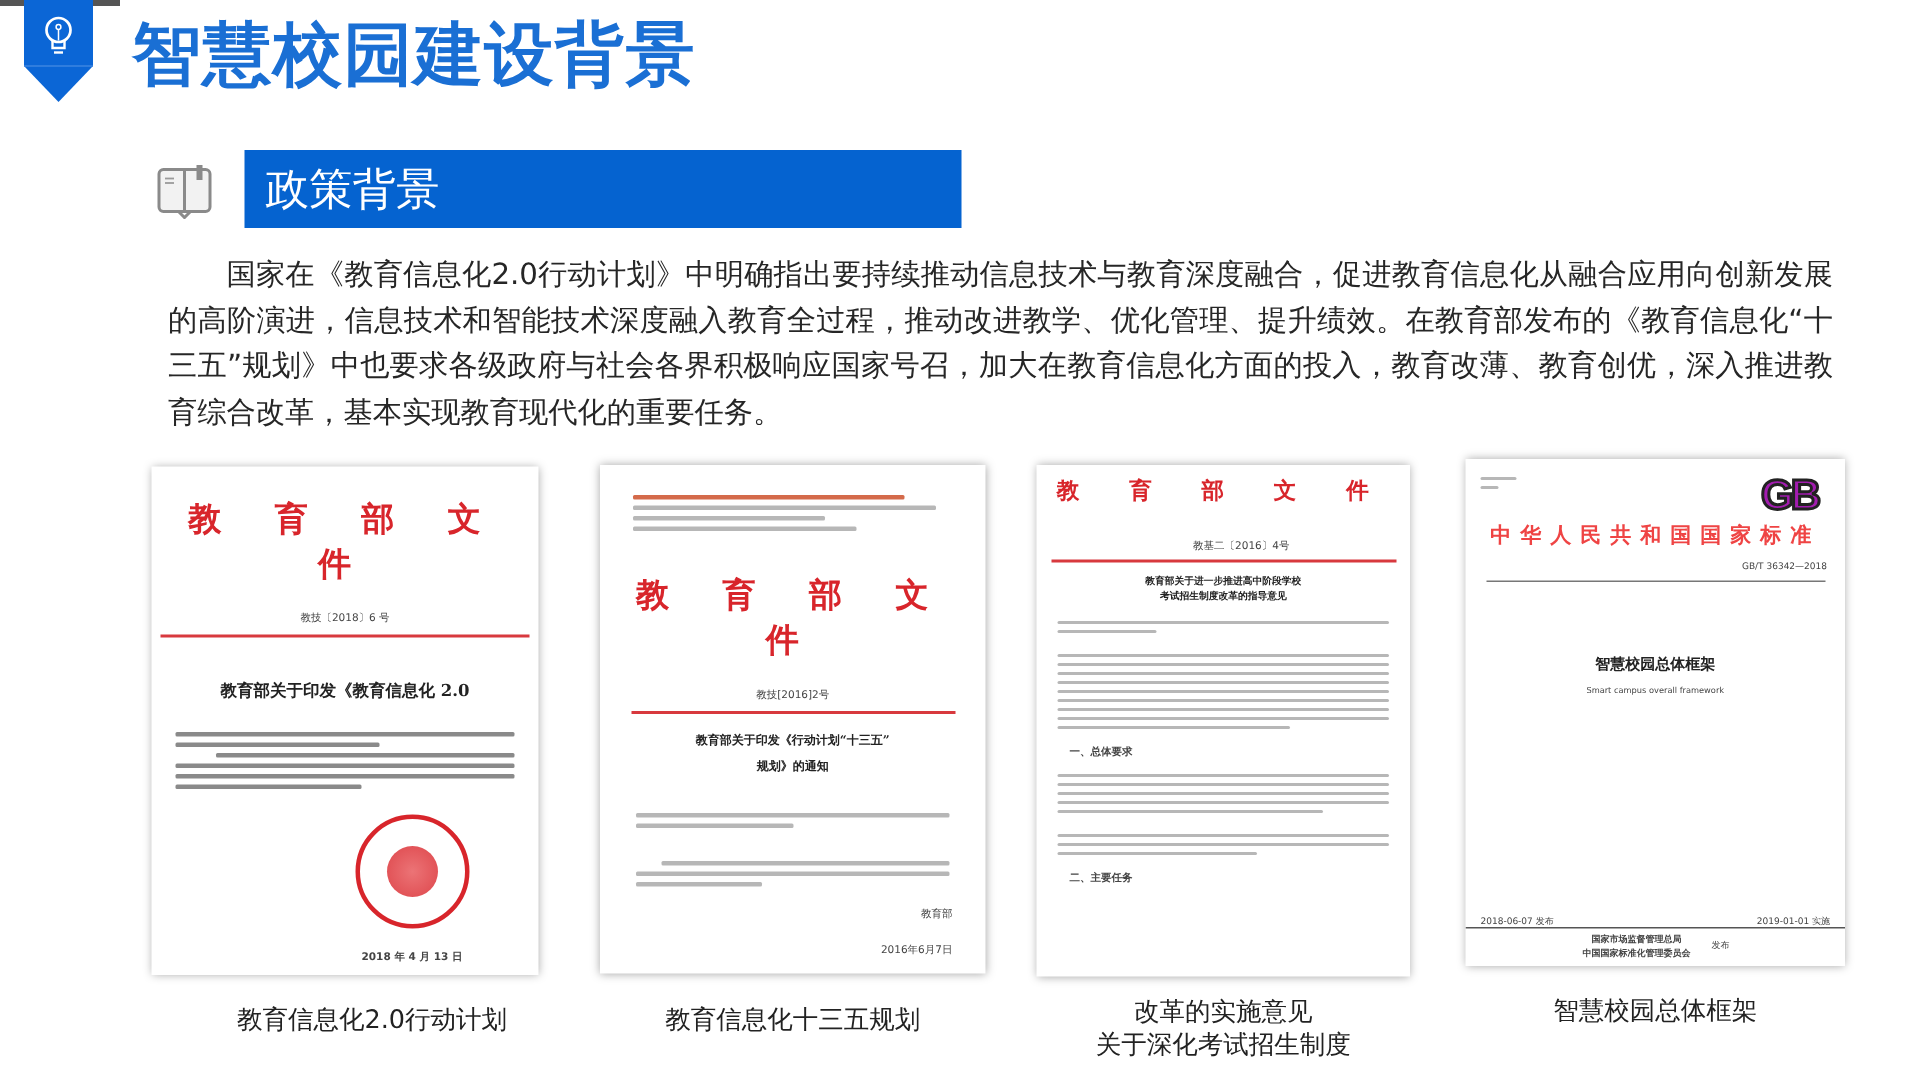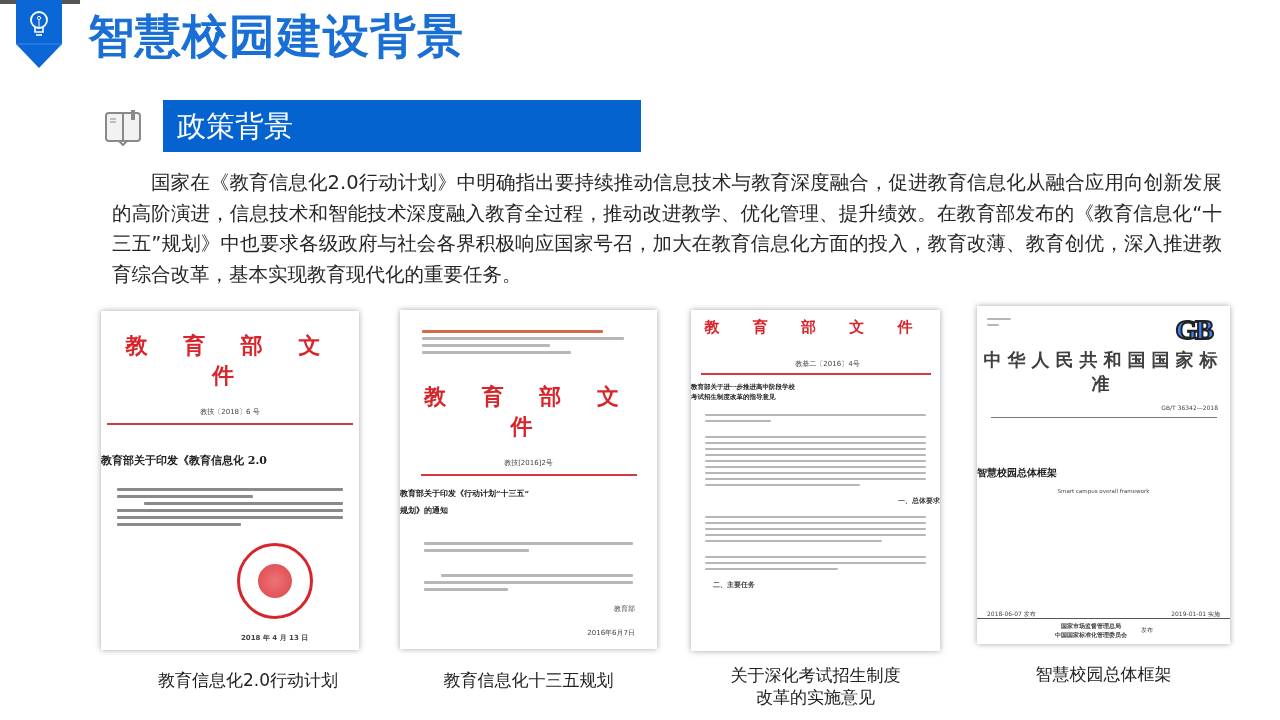--- a/index.html
+++ b/index.html
@@ -15,39 +15,39 @@
   .section-icon { position: absolute; left: 104px; top: 110px; width: 38px; height: 36px; }
   .section-bar { position: absolute; left: 163px; top: 100px; width: 478px; height: 52px; background: #0563d0; }
   .section-title { position: absolute; left: 14px; top: 0; line-height: 52px; font-size: 29px; color: #fff; }
 
   .paragraph { position: absolute; left: 112px; top: 168px; width: 1110px; font-size: 19.5px; line-height: 30.5px; color: #262626; text-indent: 2em; text-align: justify; }
 
   .doc { position: absolute; background: #fff; box-shadow: 0 0 6px rgba(0,0,0,0.35); overflow: hidden; }
   .doc .red-title { color: #d8252b; font-family: "DejaVu Serif", "Liberation Serif", serif; font-weight: bold; text-align: center; letter-spacing: 14px; }
   .doc .red-rule { height: 2px; background: #d8393e; margin: 0 auto; }
   .doc .small { font-size: 7px; color: #444; text-align: center; }
-  .doc .headline { font-family: "DejaVu Serif", "Liberation Serif", serif; font-weight: bold; color: #222; }
+  .doc .headline { font-family: "DejaVu Serif", "Liberation Serif", serif; font-weight: bold; text-align: center; color: #222; }
   .doc .line { height: 3px; background: #b7b7b7; margin: 4px 0; border-radius: 1px; }
   .doc .line.dark { background: #8a8a8a; }
 
   #doc1 { left: 101px; top: 311px; width: 258px; height: 339px; }
   #doc2 { left: 400px; top: 310px; width: 257px; height: 339px; }
   #doc3 { left: 691px; top: 310px; width: 249px; height: 341px; }
   #doc4 { left: 977px; top: 306px; width: 253px; height: 338px; }
 
   .caption { position: absolute; font-size: 17px; color: #222; text-align: center; line-height: 22px; }
   #cap1 { left: 119px; top: 669px; width: 258px; }
   #cap2 { left: 400px; top: 669px; width: 257px; text-align: center; }
   #cap3 { left: 691px; top: 664px; width: 249px; }
   #cap4 { left: 977px; top: 663px; width: 253px; }
 
   .seal { position: absolute; width: 76px; height: 76px; border: 3px solid #d8252b; border-radius: 50%; }
   .seal .inner { position: absolute; left: 18px; top: 18px; width: 34px; height: 34px; border-radius: 50%; background: radial-gradient(#e85b5e, #d8252b); opacity: 0.85; }
 
-  .gb-logo { position: absolute; right: 18px; top: 8px; font-family: Liberation Serif, serif; font-weight: bold; font-size: 28px; color: #3b82f6; -webkit-text-stroke: 2px #222; letter-spacing: -2px; }
+  .gb-logo { position: absolute; right: 18px; top: 8px; font-family: Liberation Sans, sans-serif; font-weight: bold; font-size: 28px; color: #a21caf; -webkit-text-stroke: 2px #222; letter-spacing: -2px; }
 </style>
 </head>
 <body>
 
 <div class="top-bar"></div>
 
 <div class="badge">
   <svg width="46" height="68" viewBox="0 0 46 68">
     <polygon points="0,0 46,0 46,44 23,68 0,44" fill="#0b66d6"></polygon>
     <line x1="0" y1="44" x2="46" y2="44" stroke="#3d86e0" stroke-width="1"></line>
@@ -136,46 +136,46 @@
     <div class="line" style="height:2px"></div>
       <div class="line" style="height:2px"></div>
       <div class="line" style="height:2px"></div>
     <div class="line" style="height:2px"></div>
       <div class="line" style="height:2px"></div>
       <div class="line" style="height:2px"></div>
     <div class="line" style="height:2px"></div>
       <div class="line" style="height:2px"></div>
       <div class="line" style="height:2px; width:70%"></div>
   </div>
-  <div class="small" style="text-align:right; padding-left:10px; margin-top:10px; font-weight:bold;">一、总体要求</div>
+  <div class="small" style="text-align:left; padding-left:22px; margin-top:10px; font-weight:bold;">一、总体要求</div>
   <div style="padding:6px 14px 0 14px;">
     <div class="line" style="height:2px"></div>
       <div class="line" style="height:2px"></div>
       <div class="line" style="height:2px"></div>
     <div class="line" style="height:2px"></div>
       <div class="line" style="height:2px; width:80%"></div>
     <div style="height:6px"></div>
     <div class="line" style="height:2px"></div>
       <div class="line" style="height:2px"></div>
       <div class="line" style="height:2px; width:60%"></div>
   </div>
   <div class="small" style="text-align:left; padding-left:22px; margin-top:10px; font-weight:bold;">二、主要任务</div>
 </div>
 <div class="caption" id="cap3">
+  <div>改革的实施意见</div>
   <div>关于深化考试招生制度</div>
-  <div>改革的实施意见</div>
 </div>
 
 <div class="doc" id="doc4">
   <div style="position:absolute; left:10px; top:8px; width:24px;">
     <div class="line" style="height:2px"></div>
       <div class="line" style="height:2px; width:50%"></div>
   </div>
   <div class="gb-logo">GB</div>
-  <div class="red-title" style="color:#404040; font-size:18px; letter-spacing:6px; margin-top:42px;">中华人民共和国国家标准</div>
+  <div class="red-title" style="color:#ef4444; font-size:14px; letter-spacing:6px; margin-top:42px;">中华人民共和国国家标准</div>
   <div class="small" style="text-align:right; padding-right:12px; margin-top:8px; font-size:6px;">GB/T 36342—2018</div>
   <div class="red-rule" style="background:#777; width:226px; margin-top:6px; height:1px;"></div>
   <div class="headline" style="font-family:'DejaVu Sans',sans-serif; font-size:10px; margin-top:48px;">智慧校园总体框架</div>
   <div class="small" style="margin-top:8px; font-size:5.5px;">Smart campus overall framework</div>
   <div class="small" style="position:absolute; left:10px; top:304px; font-size:6px;">2018-06-07 发布</div>
   <div class="small" style="position:absolute; right:10px; top:304px; font-size:6px;">2019-01-01 实施</div>
   <div style="position:absolute; left:0; right:0; top:312px; height:1px; background:#555;"></div>
   <div style="position:absolute; left:78px; top:316px; text-align:center;">
     <div class="small" style="font-size:6px; font-weight:bold;">国家市场监督管理总局</div>
     <div class="small" style="font-size:6px; font-weight:bold;">中国国家标准化管理委员会</div>

